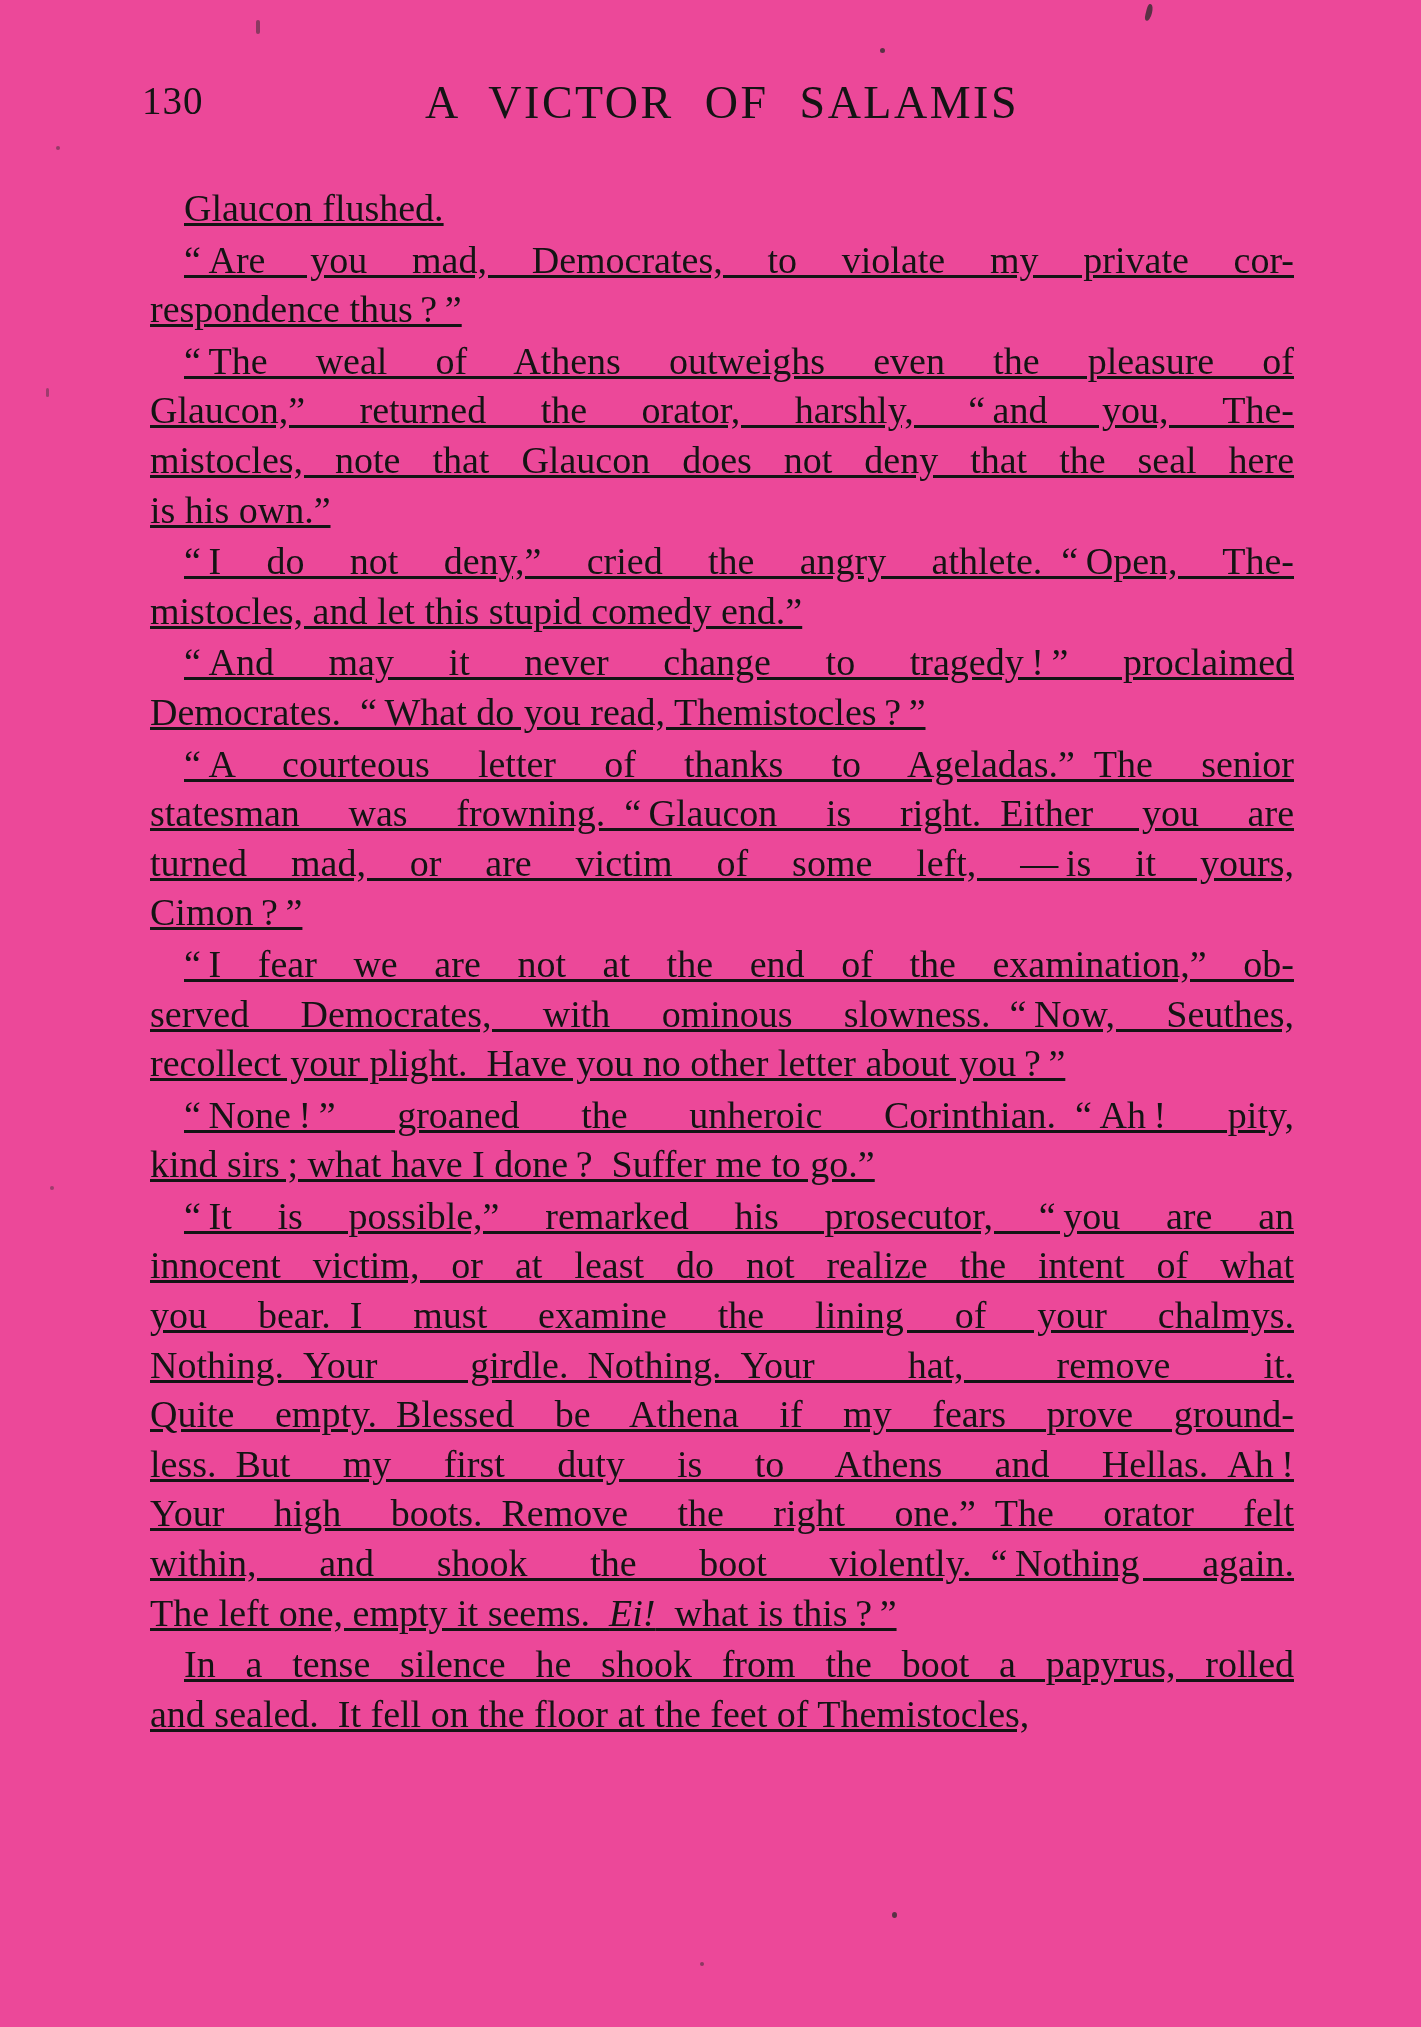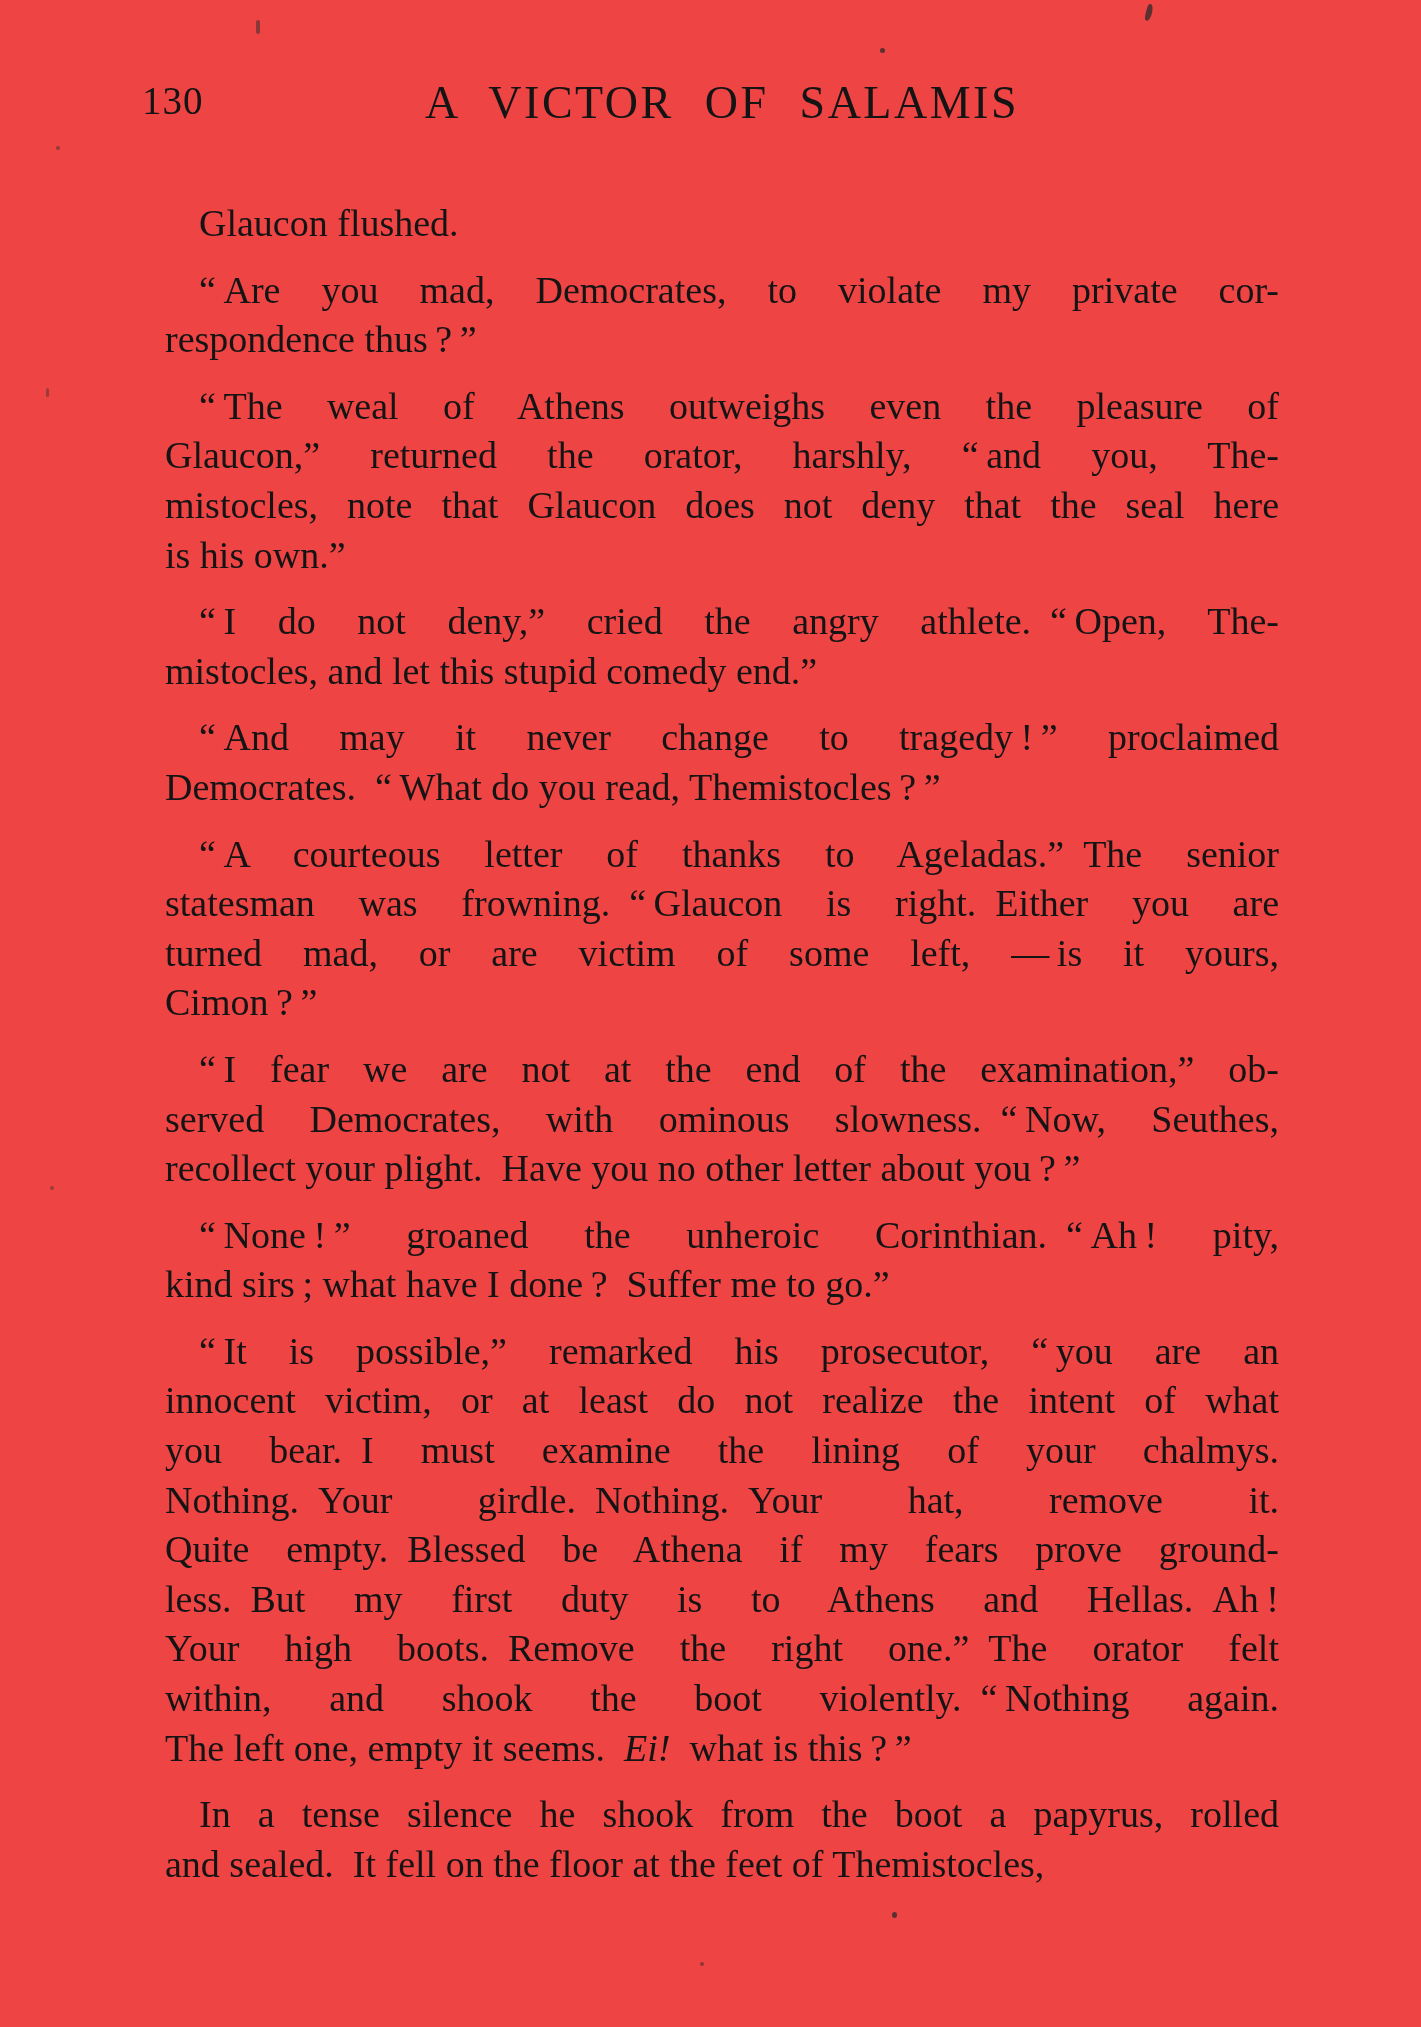--- a/index.html
+++ b/index.html
@@ -4,42 +4,42 @@
 <style>
   html, body { margin: 0; padding: 0; }
   body {
     width: 1421px; height: 2027px;
     background: #f2f2f0;
     font-family: "Liberation Serif", serif;
   }
   .page {
     position: absolute; left: 0; top: 0;
     width: 1421px; height: 2027px;
-    background: #ef4444;
+    background: #ec4899;
     color: #141414;
     overflow: hidden;
   }
   .header {
     position: absolute; top: 76px; left: 148px; width: 1148px; height: 44px;
   }
   .pagenum {
     position: absolute; left: -6px; top: 2px;
     font-size: 39px; letter-spacing: 1px;
   }
   .title {
     text-align: center;
     font-size: 46px;
     letter-spacing: 2.5px;
     word-spacing: 17px;
   }
   .bodytext {
     position: absolute; top: 182px; left: 148px; width: 1148px;
     font-size: 38px; line-height: 49.6px;
   }
-  .para { margin: 17px; padding: 0; }
+  .para { margin: 2px; padding: 0; text-decoration: underline; }
   .line {
     text-align: justify;
     text-align-last: justify;
     min-height: 49.6px;
   }
   .line.first { text-indent: 34px; }
   .line.plast { text-align-last: left; }
   .line em { font-style: italic; }
   
   .speck {

